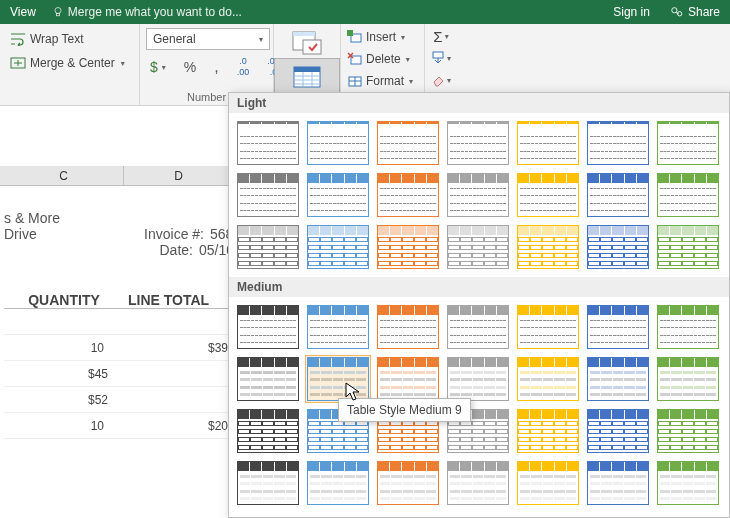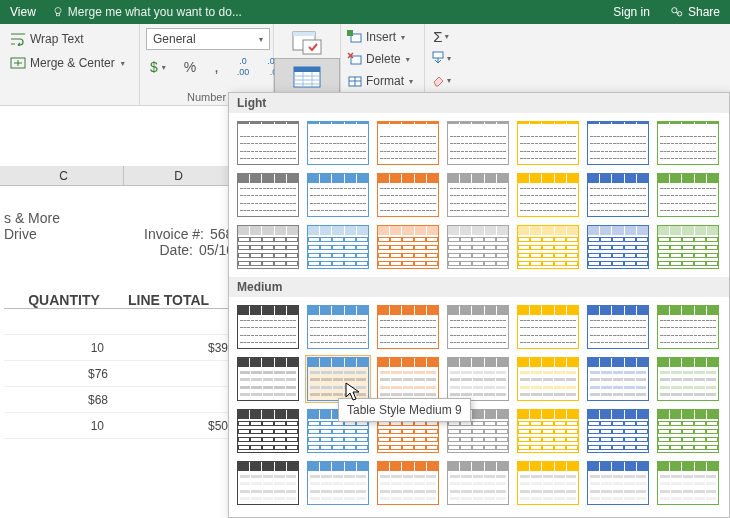--- a/index.html
+++ b/index.html
@@ -313,28 +313,28 @@
       <div class="th-lt">LINE TOTAL</div>
     </div>
     <div id="rows">
         <div class="tr">
         </div>
         <div class="tr">
           <div class="td-qty">10</div>
           <div class="td-lt">$39</div>
         </div>
         <div class="tr">
-          <div class="td-lt">$76</div>
+          <div class="td-lt">$45</div>
         </div>
         <div class="tr">
-          <div class="td-lt">$68</div>
+          <div class="td-lt">$52</div>
         </div>
         <div class="tr">
           <div class="td-qty">10</div>
-          <div class="td-lt">$50</div>
+          <div class="td-lt">$20</div>
         </div>
       </div>
   </div>
 </div>
 
 <div class="gallery">
   <div class="g-section">Light</div>
   <div class="g-grid" id="grid-light">
       <div class="swatch">
         <div class="sw-inner" style="border: 1px solid rgb(127, 127, 127);">

